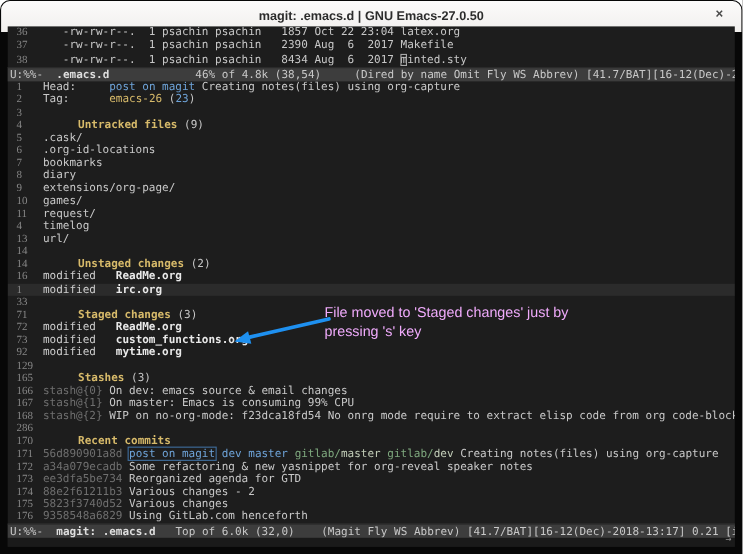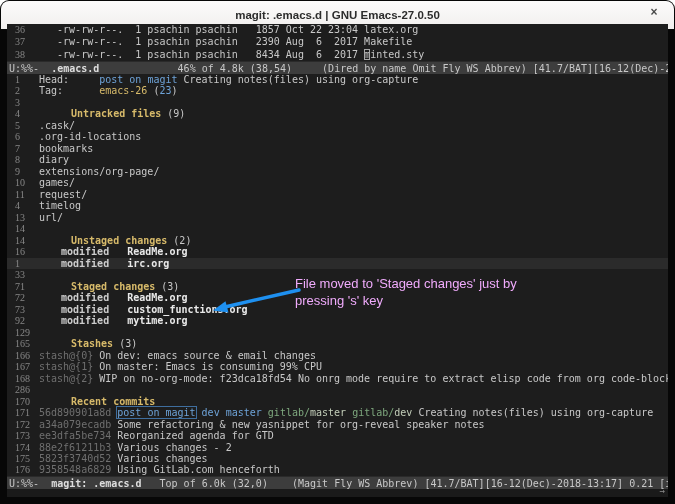--- a/index.html
+++ b/index.html
@@ -44,21 +44,21 @@
   .seg-mb{font-weight:bold;color:#dedede;}
   .seg-t{color:#c8c8c8;margin-top:28px;}
   .seg-sec{color:#d7ba6a;font-weight:bold;padding-left:32px;}
   .seg-tag{color:#d7ba6a;}
   .seg-br{color:#6ea3d8;}
   .seg-num{color:#6ea3d8;}
   .seg-box{color:#6ea3d8;outline:1px solid #3f6e9e;outline-offset:0px;}
   .seg-dim{color:#6f6f6f;}
   .seg-rg{color:#7ea87e;}
   .seg-rg2{color:#c2cdb8;}
-  .seg-mod{color:#cdcdcd;font-weight:bold;margin-left:22px;}
+  .seg-mod{color:#cdcdcd;font-weight:normal;}
   .seg-file{color:#e9e9e9;font-weight:bold;}
   .seg-cur{outline:1px solid #a8a8a8;outline-offset:-1px;}
   .echo{height:8px;position:relative;background:#1a1a1a;}
   .echo .trunc{
     position:absolute;right:3px;top:-3px;color:#8f8f8f;font-size:9px;line-height:10px;
   }
   .annotation-text{
     position:absolute;left:288px;top:251px;
     font:13px/17px "Liberation Sans",sans-serif;color:#f0abfc;
     white-space:pre;

